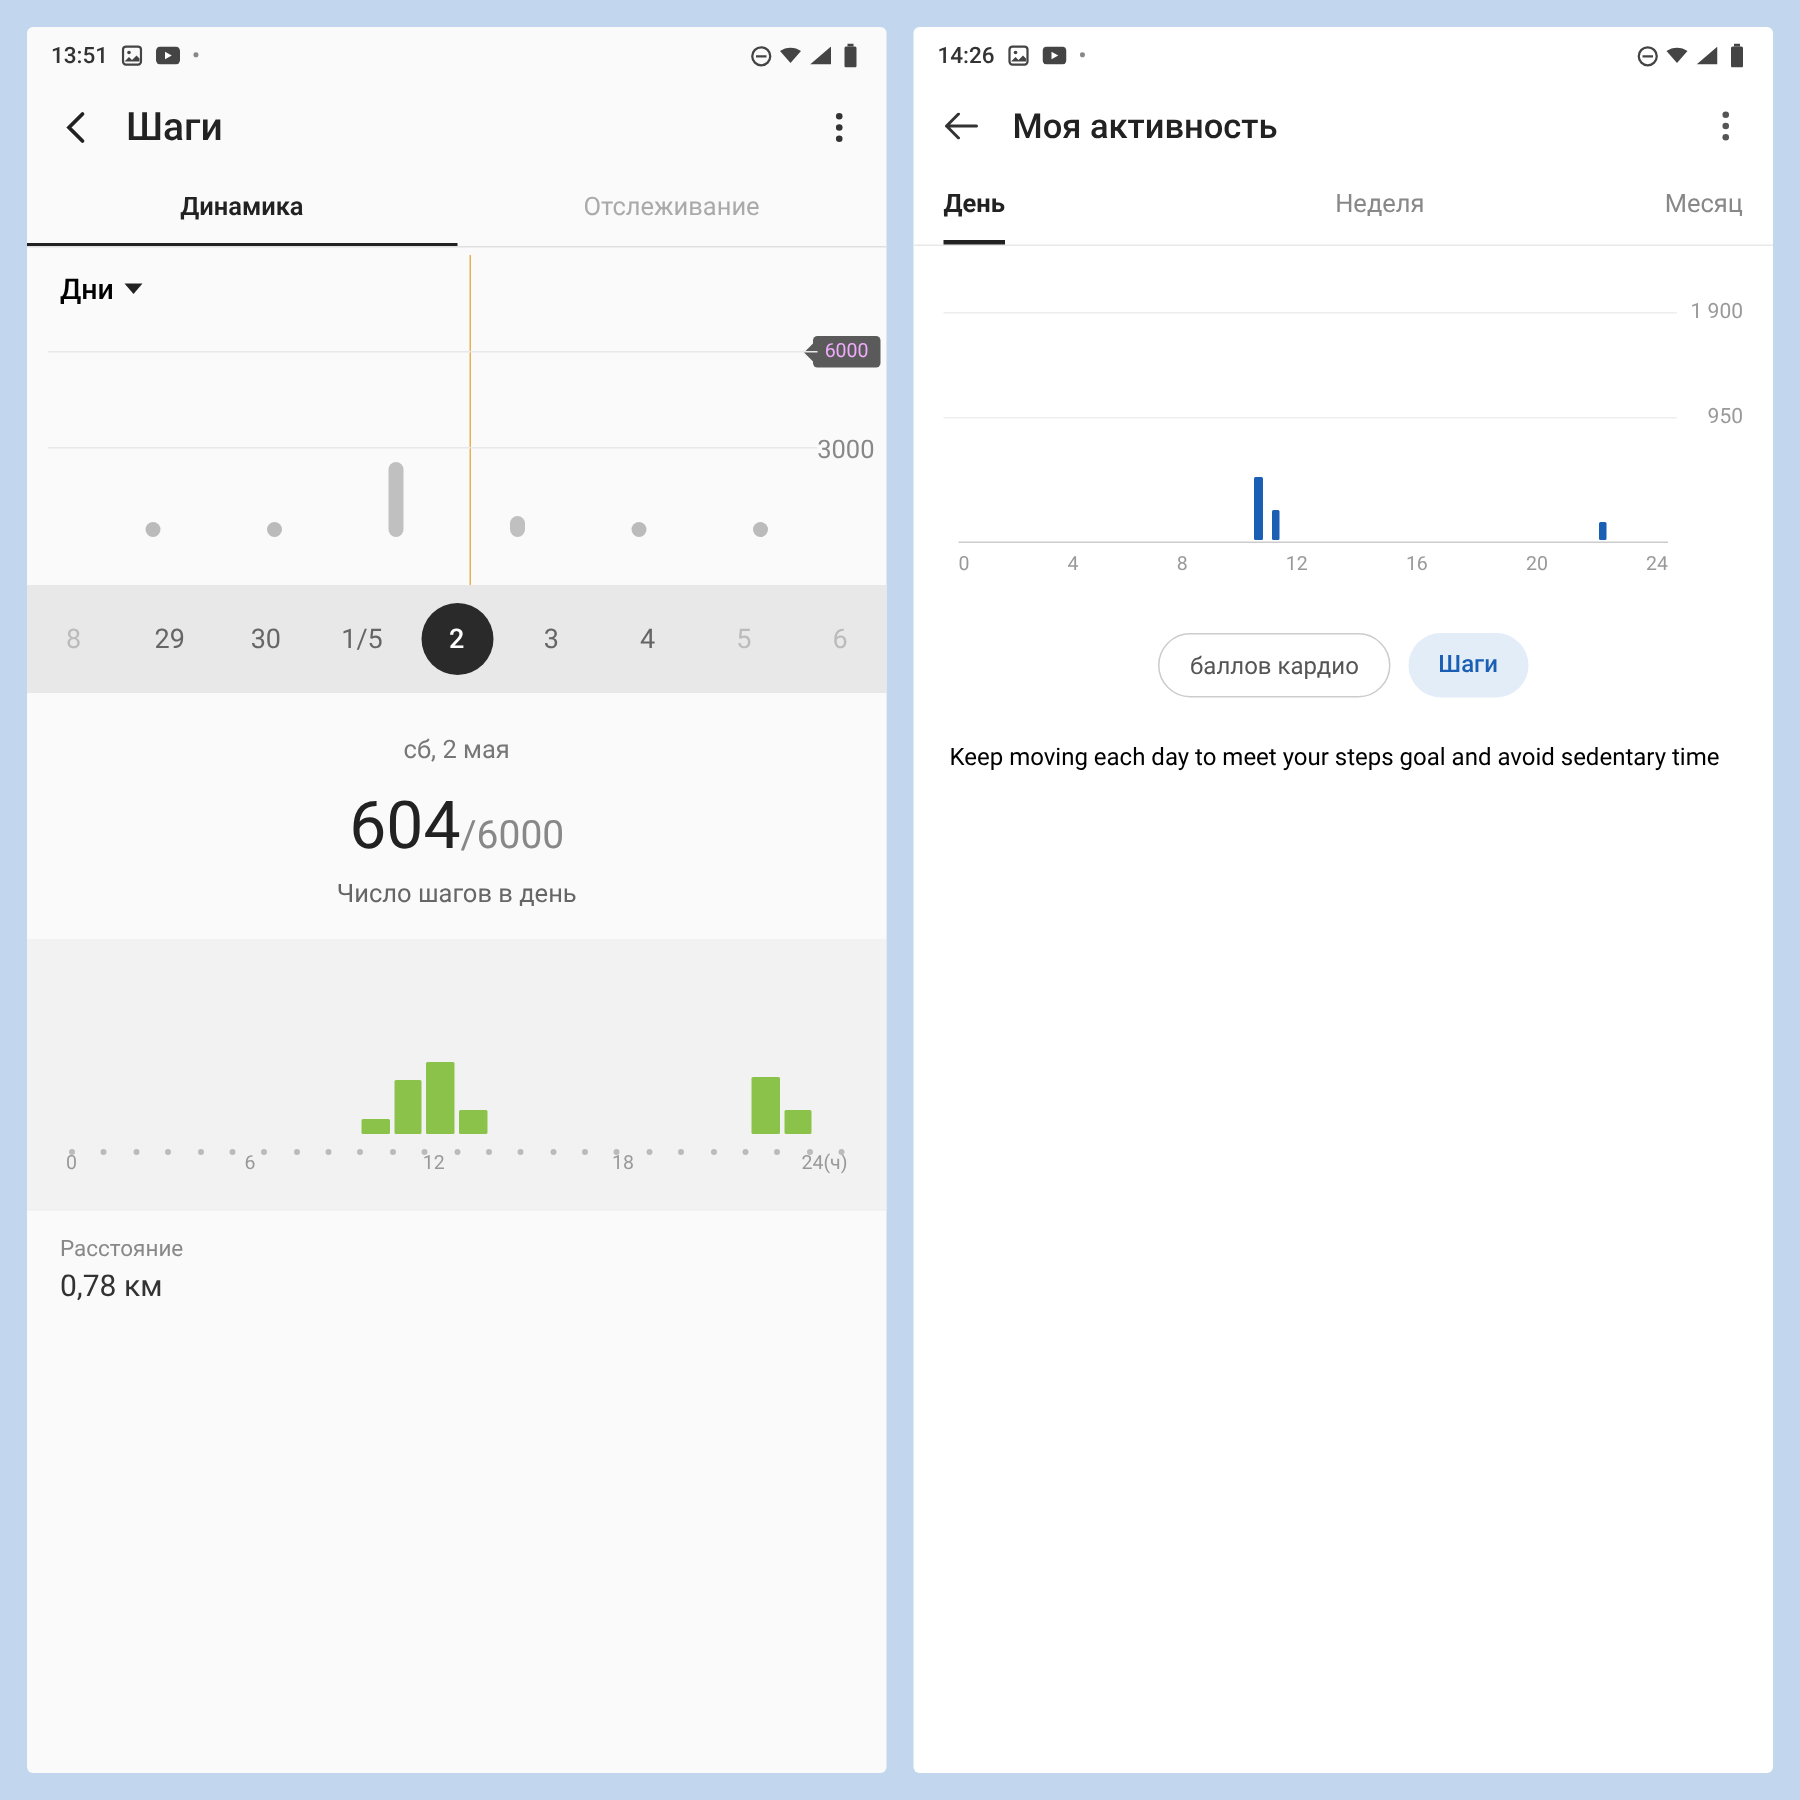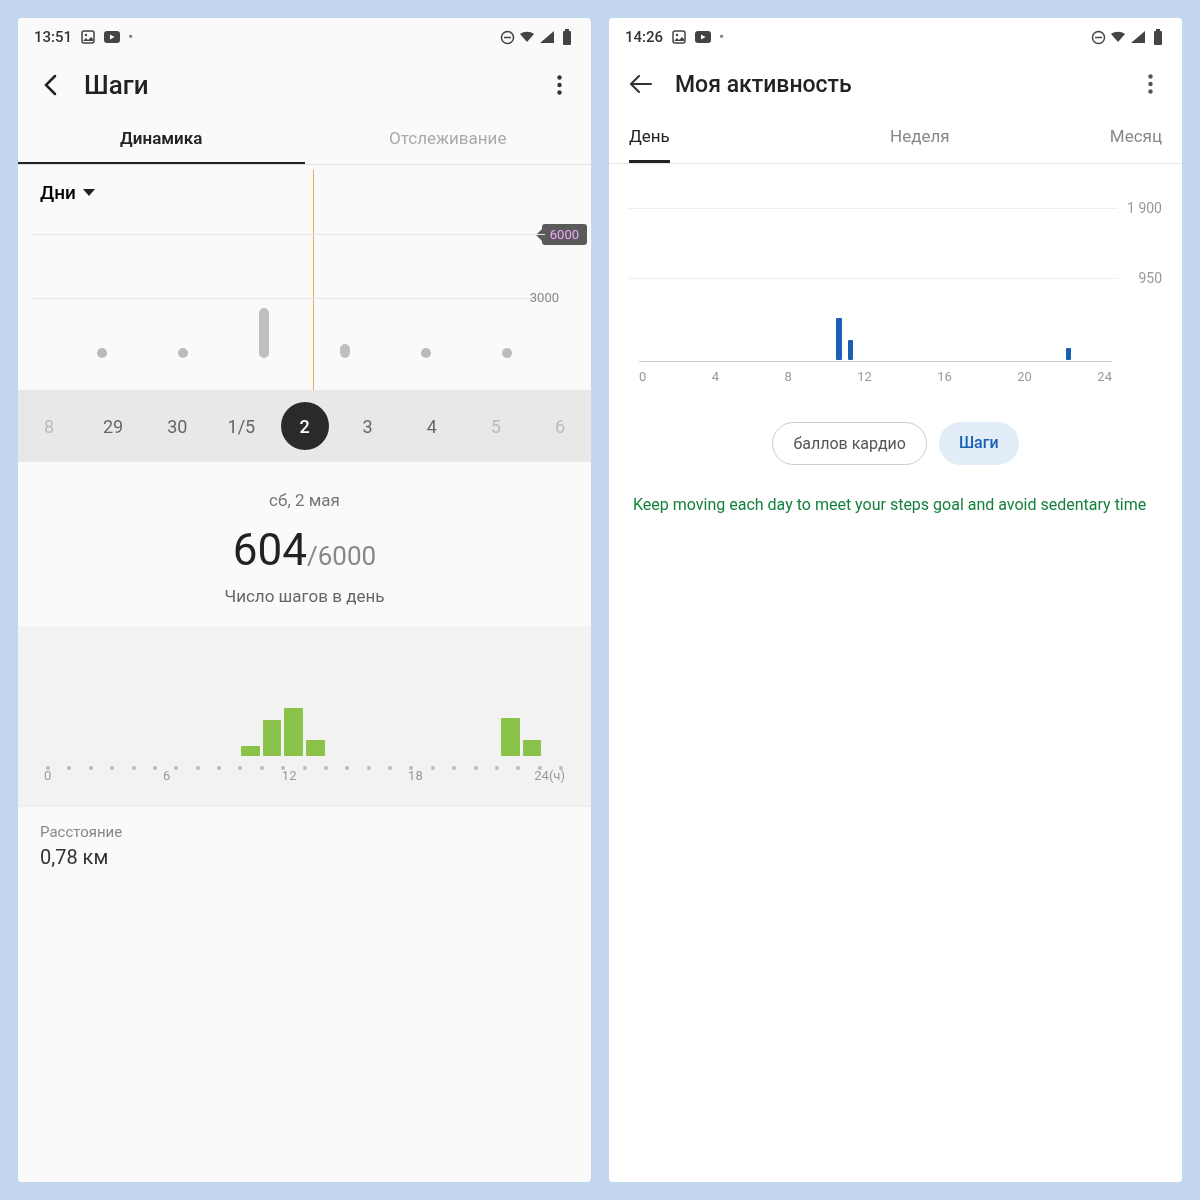--- a/index.html
+++ b/index.html
@@ -12,31 +12,31 @@
 .icon-sm{width:16px;height:16px;display:inline-flex;align-items:center;justify-content:center}
 .header{display:flex;align-items:center;padding:14px 18px;gap:20px}
 .header h1{font-size:26px;font-weight:500;color:#222;flex:1}
 .phone-r .header h1{font-size:23px}
 .back-btn,.menu-btn{width:28px;height:28px;display:flex;align-items:center;justify-content:center;cursor:pointer}
 .tabs{display:flex;border-bottom:1px solid #e0e0e0}
 .tab{flex:1;text-align:center;padding:14px 0;font-size:17px;color:#aaa;cursor:pointer}
 .tab.active{color:#222;font-weight:600;border-bottom:2px solid #222}
 .tabs-r{display:flex;padding:0 20px;border-bottom:1px solid #e8e8e8}
 .tab-r{padding:14px 0;margin-right:60px;font-size:17px;color:#888;cursor:pointer}
-.tab-r.active{color:#222;font-weight:400;border-bottom:3px solid #222}
+.tab-r.active{color:#222;font-weight:700;border-bottom:3px solid #222}
 .dropdown{display:flex;align-items:center;gap:6px;padding:16px 22px;font-size:19px;font-weight:500;cursor:pointer}
 .mini-chart{position:relative;height:170px;margin:0 4px}
 .mini-chart-bars{position:absolute;bottom:32px;left:0;right:0;height:120px;display:flex;align-items:flex-end;justify-content:space-around;padding:0 40px}
 .mini-bar{width:10px;background:#c0c0c0;border-radius:5px}
 .mini-dot{width:10px;height:10px;background:#bbb;border-radius:50%}
 .target-line{position:absolute;right:0;top:6px;display:flex;align-items:center;gap:4px}
 .target-label{background:#5a5a5a;color:#f0abfc;font-size:13px;padding:3px 8px;border-radius:3px;position:relative}
 .target-label:before{content:'';position:absolute;left:-6px;top:50%;transform:translateY(-50%);border:6px solid transparent;border-right-color:#5a5a5a;border-left:0}
 .h-line{position:absolute;left:10px;right:42px;height:1px;background:#e8e8e8}
-.y-lbl{position:absolute;right:28px;font-size:13px;color:#888}
+.y-lbl{position:absolute;right:4px;font-size:17px;color:#888}
 .v-line{position:absolute;width:1px;background:#e8b050;top:-50px;bottom:0;left:51.5%}
 .date-strip{background:#e8e8e8;display:flex;align-items:center;height:72px;padding:0 6px;justify-content:space-between}
 .date-item{font-size:18px;color:#666;width:50px;text-align:center;cursor:pointer}
 .date-item.faded{color:#bbb}
 .date-item.selected{background:#2a2a2a;color:#fff;width:48px;height:48px;border-radius:50%;display:flex;align-items:center;justify-content:center;font-weight:500}
 .summary{text-align:center;padding:28px 0 20px;background:#fafafa}
 .summary-date{font-size:17px;color:#777;margin-bottom:14px}
 .summary-big{font-size:44px;font-weight:400;color:#222}
 .summary-sub{font-size:26px;color:#888}
 .summary-caption{font-size:17px;color:#666;margin-top:10px}
@@ -58,21 +58,21 @@
 .bc-ylabel{position:absolute;right:0;font-size:14px;color:#999}
 .bc-hline{position:absolute;left:0;right:44px;height:1px;background:#eee}
 .bc-bars{position:absolute;bottom:24px;left:14px;right:54px;height:140px;display:flex;align-items:flex-end}
 .bc-bar{background:#1a5fb4;border-radius:1px;position:absolute;bottom:0}
 .bc-ticks{position:absolute;bottom:0;left:10px;right:50px;display:flex;justify-content:space-between;font-size:13px;color:#999}
 .bc-axis{position:absolute;bottom:22px;left:10px;right:50px;height:1px;background:#ccc}
 .toggle-btns{display:flex;justify-content:center;gap:12px;margin:28px 0}
 .toggle-btn{padding:11px 20px;border-radius:22px;font-size:16px;cursor:pointer}
 .toggle-btn.outline{border:1px solid #ccc;background:#fff;color:#555}
 .toggle-btn.filled{background:#e3edf8;color:#1a5fb4;font-weight:500}
-.info-text{padding:0 24px;font-size:16px;color:#15803d;line-height:1.5}
+.info-text{padding:0 24px;font-size:16px;color:#000000;line-height:1.5}
 svg{display:block}
 </style>
 </head>
 <body>
 
 <div class="phone">
   <div class="status-bar">
     <div class="status-left">
       <span>13:51</span>
       <span class="icon-sm">

